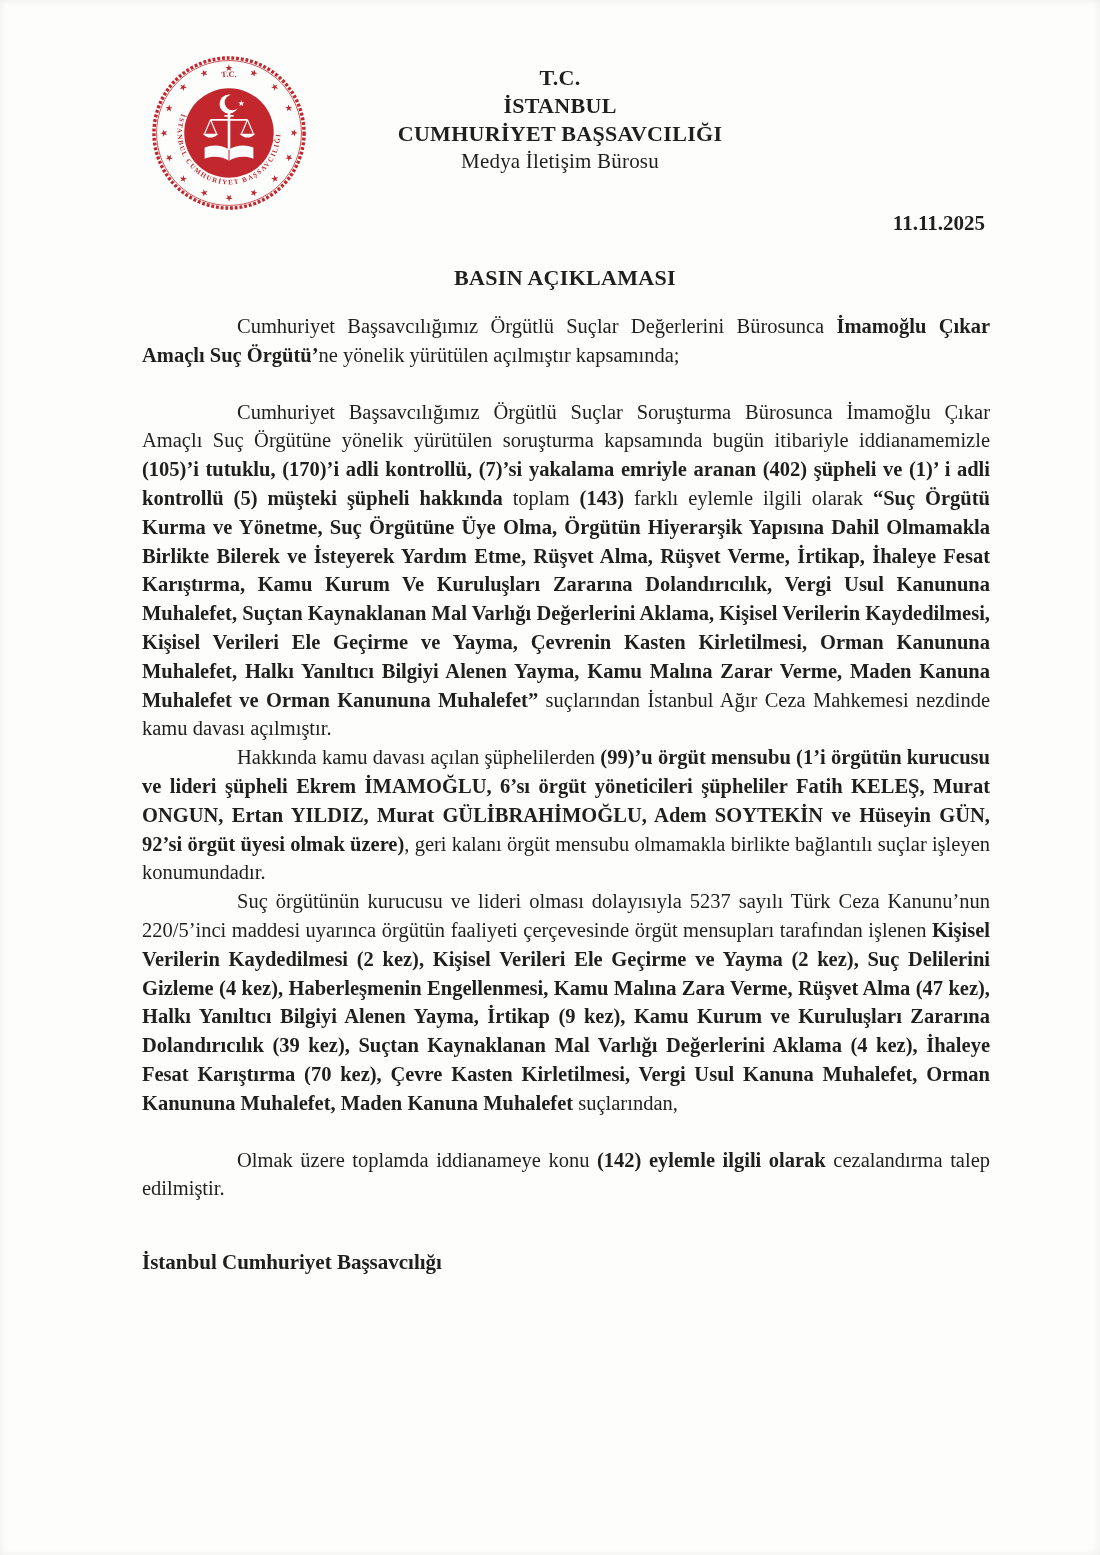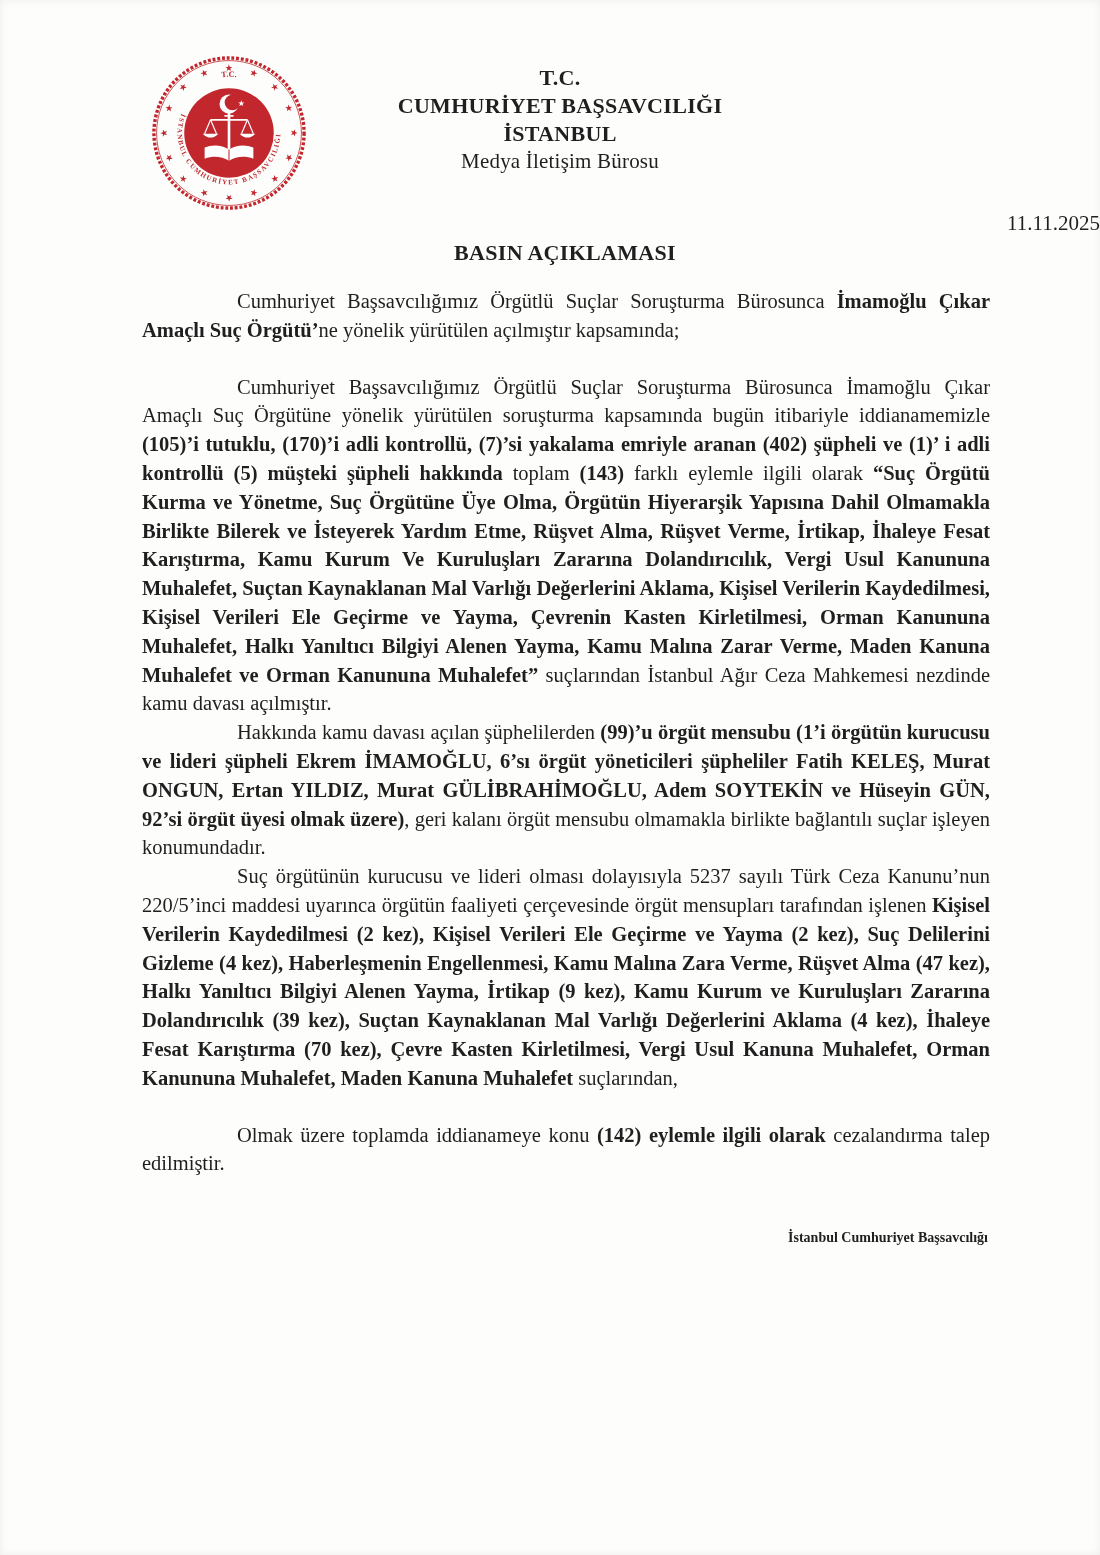--- a/index.html
+++ b/index.html
@@ -7,27 +7,27 @@
     width:1100px;height:1555px;margin:0 auto;position:relative;overflow:hidden;
     background:var(--paper,#fdfdfc);
     color:var(--ink,#1f1f1f);
     font-family:"Liberation Serif","DejaVu Serif",serif;
     box-shadow:inset 0 0 8px rgba(0,0,0,0.07);
   }
   .emblem{position:absolute;left:150px;top:54px;width:158px;height:158px;}
   .header-text{padding-top:64px;margin:0 150px 0 170px;text-align:center;}
   .h-line{font-weight:bold;font-size:22px;line-height:28px;letter-spacing:.3px;}
   .h-bureau{font-weight:normal;font-size:21px;line-height:26px;letter-spacing:.2px;}
-  .date-line{margin-top:36px;text-align:right;font-weight:normal;font-size:21px;line-height:26px;}
-  .title{margin-top:3px;padding-left:30px;text-align:center;font-weight:bold;font-size:22px;line-height:27px;letter-spacing:.3px;}
+  .date-line{margin-top:36px;padding-right:115px;text-align:right;font-weight:bold;font-size:21px;line-height:26px;}
+  .title{margin-top:28px;padding-left:30px;text-align:center;font-weight:bold;font-size:22px;line-height:27px;letter-spacing:.3px;}
   .doc-body{margin:21px 110px 0 142px;text-align:justify;font-size:20.5px;line-height:28.8px;}
   .doc-body p.para{margin:0;text-indent:95px;}
   .doc-body p.gap{margin-top:28px;}
   .doc-body b{font-weight:bold;}
-  .signature{margin:46px 112px 0 142px;text-align:right;font-weight:bold;font-size:14px;line-height:27px;}
+  .signature{margin:46px 112px 0 142px;text-align:left;font-weight:bold;font-size:21px;line-height:27px;}
 </style>
 </head>
 <body>
 
 <div class="page">
 
   <svg class="emblem" viewBox="0 0 120 120" xmlns="http://www.w3.org/2000/svg" aria-hidden="true">
     <defs>
       <path id="ringBottom" d="M 24.7 43.5 A 39 39 0 1 0 95.3 43.5" fill="none"></path>
       <path id="ringTop" d="M 44 20.5 A 41 41 0 0 1 76 20.5" fill="none"></path>
@@ -84,31 +84,31 @@
     </g>
 
     <g>
       <path d="M60 72.5 C54.5 69 47.5 68.6 41.5 71 L41.5 79.5 C47.5 77.2 54.5 77.6 60 81 C65.5 77.6 72.5 77.2 78.5 79.5 L78.5 71 C72.5 68.6 65.5 69 60 72.5 Z" fill="#ffffff"></path>
       <line x1="60" y1="72.5" x2="60" y2="81" stroke="var(--emblem-red)" stroke-width="0.8"></line>
     </g>
   </svg>
 
   <div class="header-text">
     <div class="h-line">T.C.</div>
+    <div class="h-line">İSTANBUL</div>
     <div class="h-line">CUMHURİYET BAŞSAVCILIĞI</div>
-    <div class="h-line">İSTANBUL</div>
     <div class="h-bureau">Medya İletişim Bürosu</div>
   </div>
 
   <div class="date-line">11.11.2025</div>
 
   <div class="title">BASIN AÇIKLAMASI</div>
 
   <div class="doc-body">
-      <p class="para"><span>Cumhuriyet Başsavcılığımız Örgütlü Suçlar Soruşturma Bürosunca </span><b>İmamoğlu Çıkar Amaçlı Suç Örgütü’</b><span>ne yönelik yürütülen açılmıştır kapsamında;</span></p>
+      <p class="para"><span>Cumhuriyet Başsavcılığımız Örgütlü Suçlar Değerlerini Bürosunca </span><b>İmamoğlu Çıkar Amaçlı Suç Örgütü’</b><span>ne yönelik yürütülen açılmıştır kapsamında;</span></p>
       <p class="para gap"><span>Cumhuriyet Başsavcılığımız Örgütlü Suçlar Soruşturma Bürosunca İmamoğlu Çıkar Amaçlı Suç Örgütüne yönelik yürütülen soruşturma kapsamında bugün itibariyle iddianamemizle </span><b>(105)’i tutuklu, (170)’i adli kontrollü, (7)’si yakalama emriyle aranan (402) şüpheli ve (1)’ i adli kontrollü (5) müşteki şüpheli hakkında </b><span>toplam </span><b>(143)</b><span> farklı eylemle ilgili olarak </span><b>“Suç Örgütü Kurma ve Yönetme, Suç Örgütüne Üye Olma, Örgütün Hiyerarşik Yapısına Dahil Olmamakla Birlikte Bilerek ve İsteyerek Yardım Etme, Rüşvet Alma, Rüşvet Verme, İrtikap, İhaleye Fesat Karıştırma, Kamu Kurum Ve Kuruluşları Zararına Dolandırıcılık, Vergi Usul Kanununa Muhalefet, Suçtan Kaynaklanan Mal Varlığı Değerlerini Aklama, Kişisel Verilerin Kaydedilmesi, Kişisel Verileri Ele Geçirme ve Yayma, Çevrenin Kasten Kirletilmesi, Orman Kanununa Muhalefet, Halkı Yanıltıcı Bilgiyi Alenen Yayma, Kamu Malına Zarar Verme, Maden Kanuna Muhalefet ve Orman Kanununa Muhalefet”</b><span> suçlarından İstanbul Ağır Ceza Mahkemesi nezdinde kamu davası açılmıştır.</span></p>
       <p class="para"><span>Hakkında kamu davası açılan şüphelilerden </span><b>(99)’u örgüt mensubu (1’i örgütün kurucusu ve lideri şüpheli Ekrem İMAMOĞLU, 6’sı örgüt yöneticileri şüpheliler Fatih KELEŞ, Murat ONGUN, Ertan YILDIZ, Murat GÜLİBRAHİMOĞLU, Adem SOYTEKİN ve Hüseyin GÜN, 92’si örgüt üyesi olmak üzere)</b><span>, geri kalanı örgüt mensubu olmamakla birlikte bağlantılı suçlar işleyen konumundadır.</span></p>
       <p class="para"><span>Suç örgütünün kurucusu ve lideri olması dolayısıyla 5237 sayılı Türk Ceza Kanunu’nun 220/5’inci maddesi uyarınca örgütün faaliyeti çerçevesinde örgüt mensupları tarafından işlenen </span><b>Kişisel Verilerin Kaydedilmesi (2 kez), Kişisel Verileri Ele Geçirme ve Yayma (2 kez), Suç Delilerini Gizleme (4 kez), Haberleşmenin Engellenmesi, Kamu Malına Zara Verme, Rüşvet Alma (47 kez), Halkı Yanıltıcı Bilgiyi Alenen Yayma, İrtikap (9 kez), Kamu Kurum ve Kuruluşları Zararına Dolandırıcılık (39 kez), Suçtan Kaynaklanan Mal Varlığı Değerlerini Aklama (4 kez), İhaleye Fesat Karıştırma (70 kez), Çevre Kasten Kirletilmesi, Vergi Usul Kanuna Muhalefet, Orman Kanununa Muhalefet, Maden Kanuna Muhalefet</b><span> suçlarından,</span></p>
       <p class="para gap"><span>Olmak üzere toplamda iddianameye konu </span><b>(142) eylemle ilgili olarak</b><span> cezalandırma talep edilmiştir.</span></p>
     </div>
 
   <div class="signature">İstanbul Cumhuriyet Başsavcılığı</div>
 
 </div>
 

